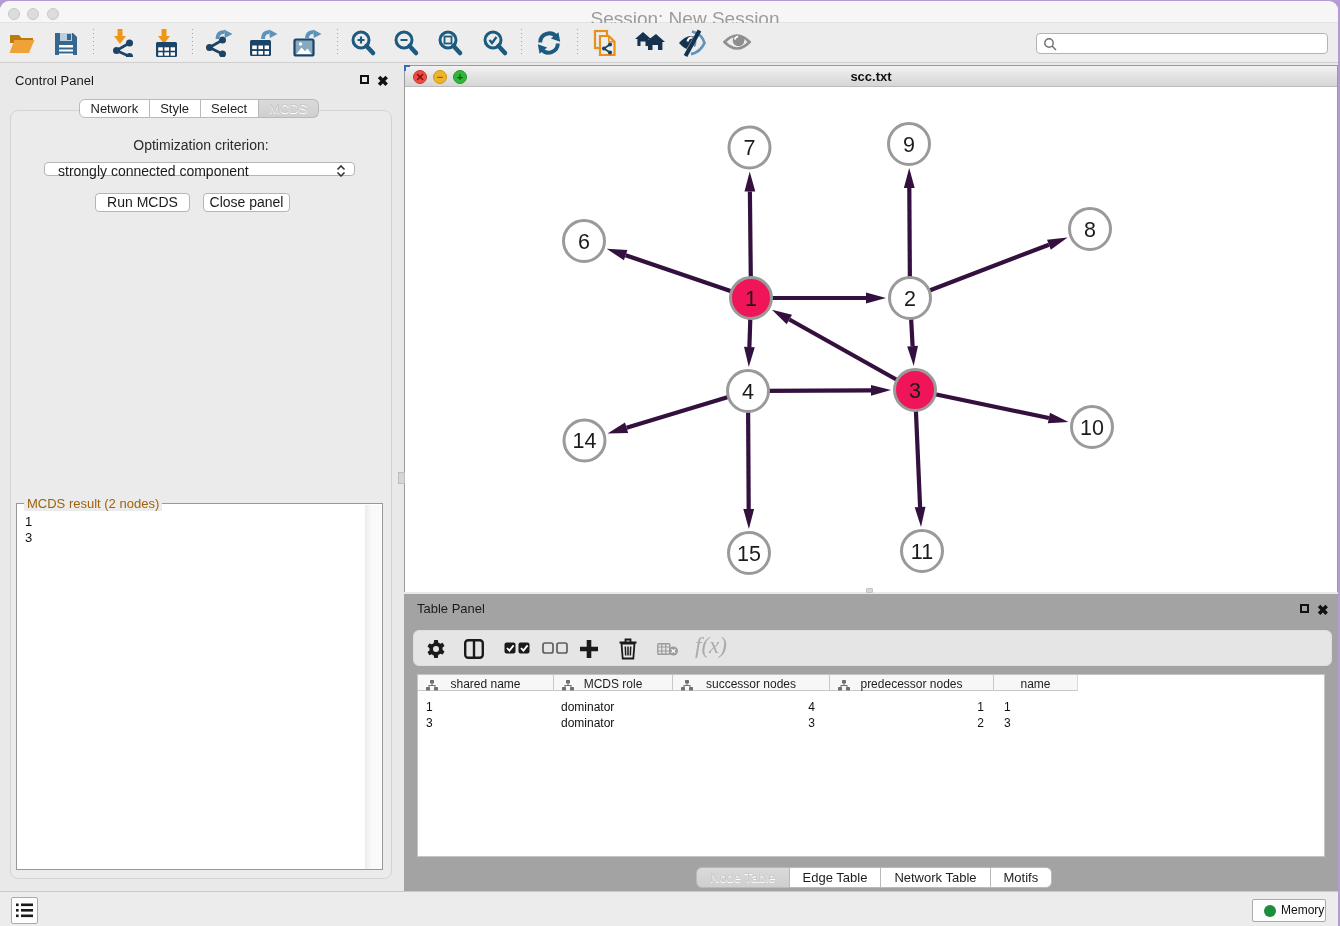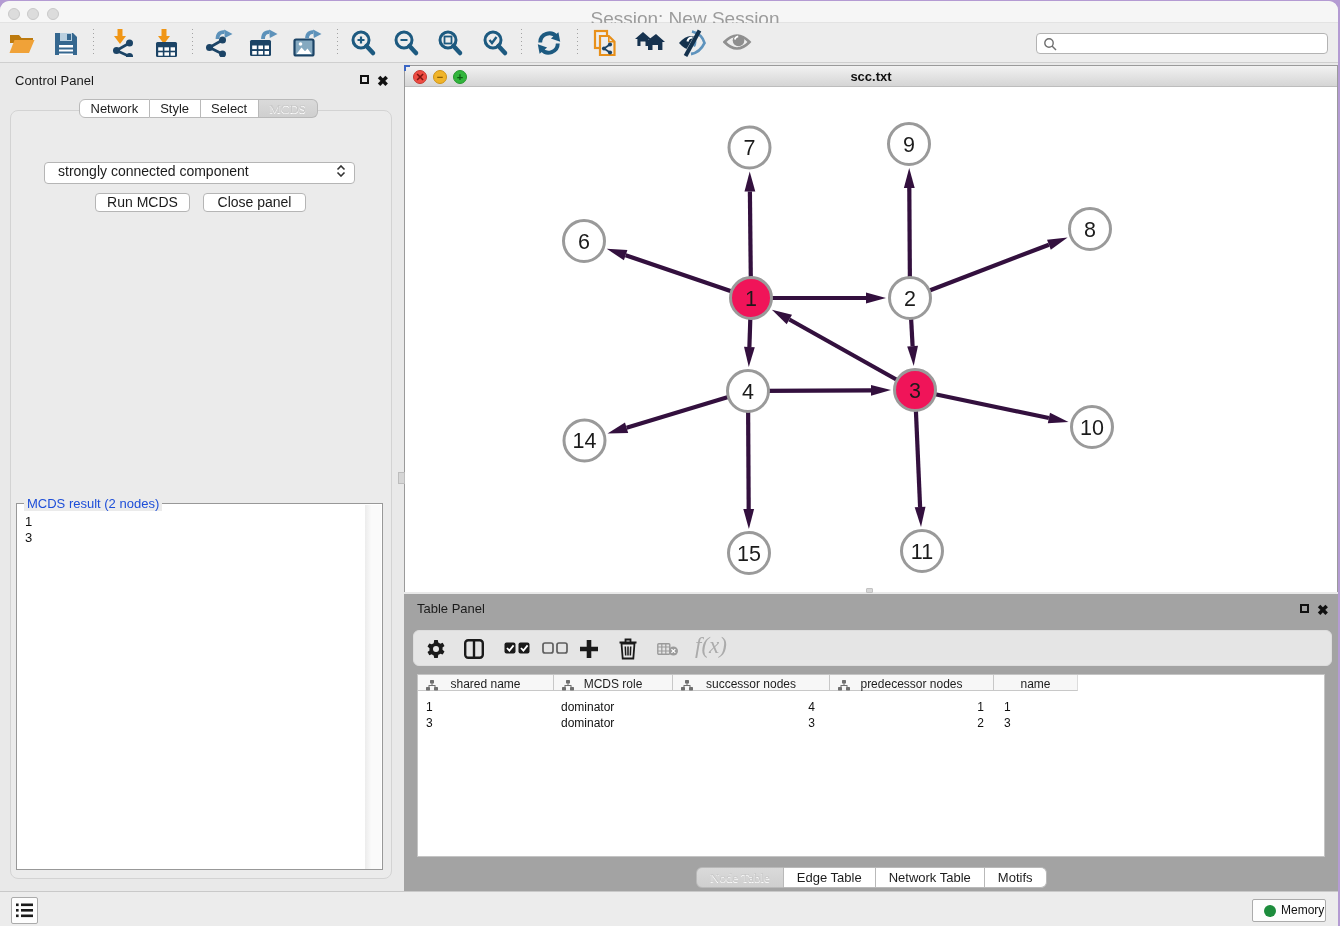--- a/index.html
+++ b/index.html
@@ -30,32 +30,32 @@
 #cpanel { position:absolute; left:0; top:62px; width:392px; height:828px; background:#e9e9e9; }
 #cp-content { position:absolute; left:10px; top:47px; width:382px; height:769px;
   background:#ebebeb; border:1px solid #d3d3d3; border-radius:8px; }
 .tabstrip { position:absolute; display:flex; font-size:13px; color:#1d1d1d; z-index:5; }
 .tab { background:#fff; border:1px solid #b9b9b9; border-left:none; height:19px;
   line-height:18px; text-align:center; padding:0 10.5px; }
 .tab.first { border-left:1px solid #b9b9b9; border-radius:6px 0 0 6px; }
 .tab.last { border-radius:0 6px 6px 0; }
 .big .tab { height:21px; line-height:20px; padding:0 13px; }
 .tab.sel { background:linear-gradient(#dadada,#cfcfcf); color:#c9c9c9;
-  text-shadow:0 1px 0 #fff;font-family:Liberation Serif, serif; }
+  text-shadow:0 1px 0 #fff; }
 #optlabel { position:absolute; left:0; top:137px; width:396px; text-align:center;
   font-size:14px; color:#2a2a2a; }
-#dropdown { position:absolute; left:33px; top:51px; width:311px; height:22px;
+#dropdown { position:absolute; left:33px; top:51px; width:311px; height:14px;
   background:#fff; border:1px solid #b5b5b5; border-radius:4px;
   font-size:14px; color:#1b1b1b; line-height:16px; padding-left:13px; }
 .btn { position:absolute; height:19px; background:#fff; border:1px solid #b5b5b5;
   border-radius:4px; font-size:14px; color:#1b1b1b; text-align:center; line-height:17px; }
 #mcdsbox { position:absolute; left:5px; top:391.5px; width:367px; height:367px;
   background:#fff; border:1px solid #989898; }
 #mcdslegend { position:absolute; left:7px; top:-8px; background:#ebebeb;
-  font-size:13px; color:#1d4ed8; padding:0 3px; }
+  font-size:13px; color:#a16207; padding:0 3px; }
 #mcdstext { position:absolute; left:8px; top:10px; font-size:13px; color:#111; line-height:16.5px; }
 #mcdssb { position:absolute; right:1px; top:1px; width:16px; height:364px;
   background:linear-gradient(90deg,#ececec,#fafafa 40%,#fafafa); }
 
 #netwin { position:absolute; left:404px; top:64px; width:934px; height:527px;
   border:1px solid #9a9a9a; border-bottom:none; background:#fff; }
 #nettitle { position:absolute; left:0; top:0; width:100%; height:21px;
   background:linear-gradient(#f2f2f2,#d5d5d5); border-bottom:1px solid #bdbdbd; }
 #nettitle .t { position:absolute; width:100%; text-align:center; line-height:21px;
   font-size:13px; font-weight:bold; color:#111; }
@@ -230,28 +230,29 @@
     <div class="phead" style="left:15px; top:10px;">Control Panel</div>
     <div class="float-ic" style="left:360px; top:12px;"></div>
     <div class="close-ic" style="left:377px; top:13px;">✖</div>
     <div class="tabstrip" style="left:79px; top:36px;">
       <div class="tab first">Network</div>
       <div class="tab">Style</div>
       <div class="tab">Select</div>
       <div class="tab sel last">MCDS</div>
     </div>
     <div id="cp-content">
+      <div id="optlabel" style="top:26px; width:380px;">Optimization criterion:</div>
       <div id="dropdown">strongly connected component
         <svg width="10" height="12" viewBox="0 0 10 12" style="position:absolute; right:8px; top:2px;">
           <path d="M1.5 4.5 L5 1 L8.5 4.5" fill="none" stroke="#333" stroke-width="1.6"></path>
           <path d="M1.5 7.5 L5 11 L8.5 7.5" fill="none" stroke="#333" stroke-width="1.6"></path>
         </svg>
       </div>
       <div class="btn" style="left:84px; top:82px; width:95px;">Run MCDS</div>
-      <div class="btn" style="left:192px; top:82px; width:103px;">Close panel</div>
+      <div class="btn" style="left:192px; top:82px; width:87px;">Close panel</div>
       <div id="mcdsbox">
         <div id="mcdslegend">MCDS result (2 nodes)</div>
         <div id="mcdstext">1<br>3</div>
         <div id="mcdssb"></div>
       </div>
     </div>
   </div>
 
   <div id="netwin">
     <div id="nettitle">

